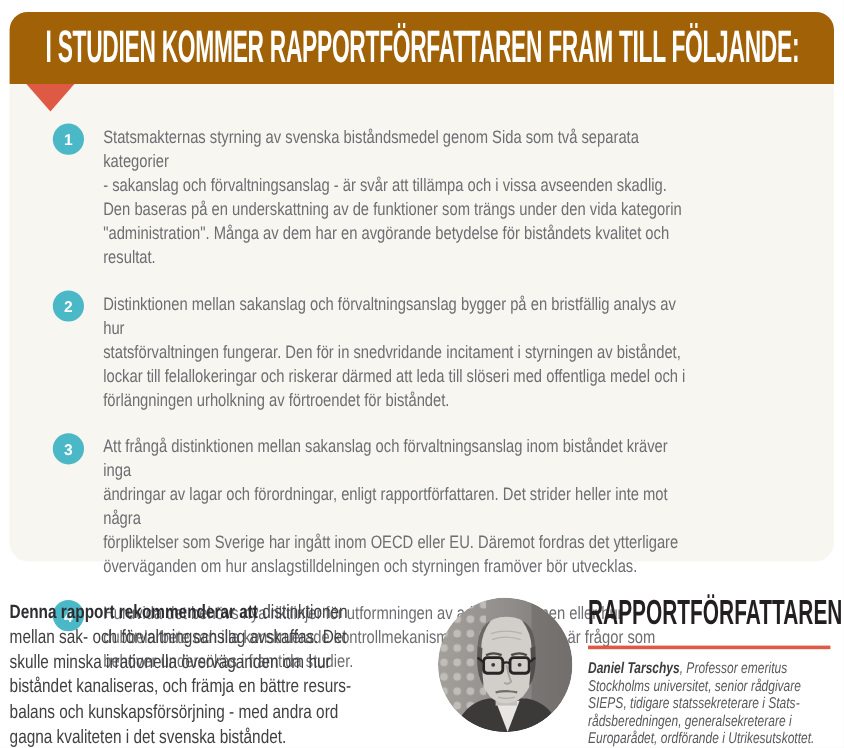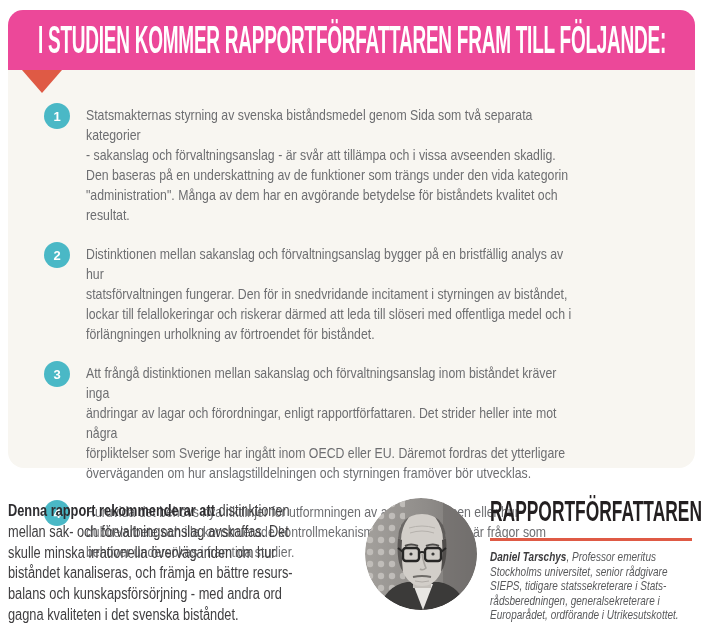--- a/index.html
+++ b/index.html
@@ -4,21 +4,21 @@
 <style>
   html,body{margin:0;padding:0;}
   body{
     width:703px;height:623px;position:relative;overflow:hidden;
     background:#ffffff;
     font-family:"Liberation Sans","DejaVu Sans",sans-serif;
   }
   
   .banner{
     position:absolute;left:8px;top:10px;width:687px;height:60px;
-    background:#ec4899;border-radius:15px 15px 0 0;
+    background:#a16207;border-radius:15px 15px 0 0;
     display:flex;align-items:center;
   }
   .banner-title{
     color:#ffffff;font-weight:bold;font-size:38px;line-height:1;
     white-space:nowrap;letter-spacing:-0.5px;
     transform:scaleX(0.50);transform-origin:0 50%;
     margin-left:30px;
   }
   .banner-tail{
     position:absolute;left:22px;top:70px;width:0;height:0;z-index:3;

